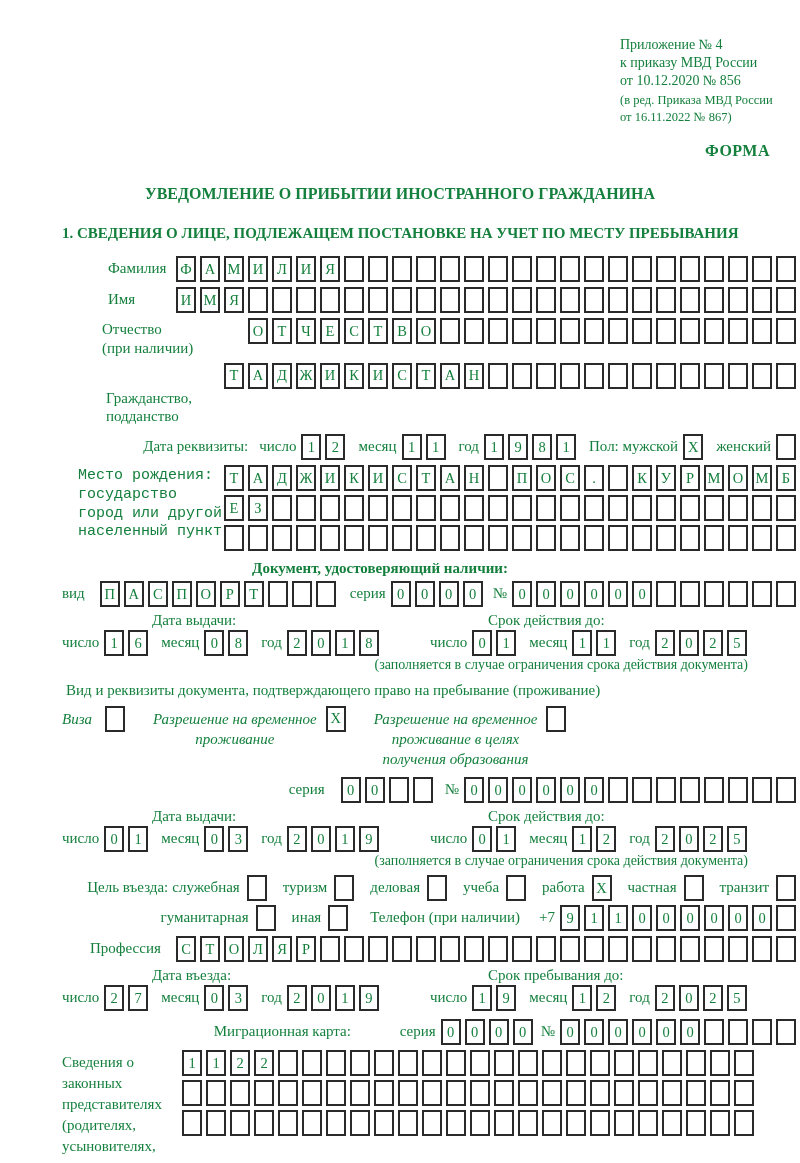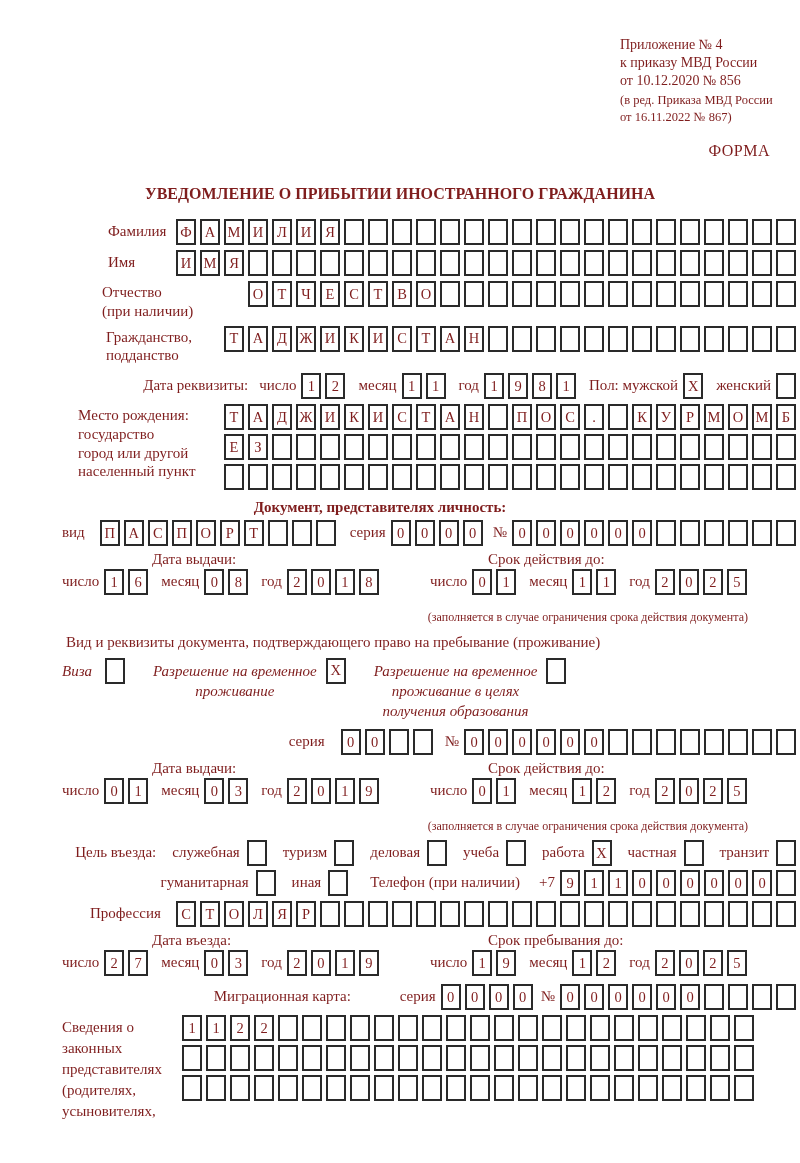--- a/index.html
+++ b/index.html
@@ -1,23 +1,23 @@
 <!DOCTYPE html>
 <html><head>
 <meta charset="utf-8">
 <style>
   html,body { margin:0; padding:0; background:#e8e8e8; }
   .page {
-    width:800px; height:1163px; margin:0 auto; background:#ffffff; color:#7f1d1d;
+    width:800px; height:1163px; margin:0 auto; background:#ffffff; color:#15803d;
     font-family:"Liberation Serif","DejaVu Serif",serif; font-size:15px;
     box-sizing:border-box; padding-top:36px; overflow:hidden; position:relative;
   }
   .hdr { margin-left:620px; font-size:14px; line-height:1.3; }
   .hdr .rev { font-size:12.5px; margin-top:2px; line-height:1.25; }
-  .forma { text-align:right; margin:16px 30px 0 0; font-weight:normal; font-size:16px; letter-spacing:.5px; }
+  .forma { text-align:right; margin:16px 30px 0 0; font-weight:bold; font-size:16px; letter-spacing:.5px; }
   .title { text-align:center; font-weight:bold; font-size:16px; margin-top:22px; line-height:1.45; }
   .blank-line { display:inline-block; width:52px; border-bottom:2.5px solid #4a4a4a; margin-left:10px; height:14px; }
   .sec1 { margin:20px 0 0 62px; font-weight:bold; font-size:15px; }
 
   .frow { display:flex; align-items:flex-start; margin:0 0 5px 62px;justify-content:flex-end; }
   .flabel { padding-top:4px; white-space:nowrap; }
   .flabel2 { padding-top:2px; line-height:1.25; }
   .cells { display:flex; flex-wrap:nowrap; }
   .cell {
     width:20px; height:26px; box-sizing:border-box; border:2px solid #2a2a2a;
@@ -29,21 +29,21 @@
   .center-h { text-align:center; font-weight:bold; margin:2px 40px 4px 0; font-size:15px; }
 
   .drow { display:flex; margin-left:62px;align-items:flex-end; }
   .dg { }
   .dgl { width:368px; flex:none; }
   .dh { font-size:15px; margin:0 0 1px 90px; }
   .dh2 { font-size:15px; margin:0 0 1px 58px; }
   .dcells { display:flex; align-items:flex-start; }
   .dl { padding-top:4px; margin-right:5px; white-space:nowrap; }
   .mlg { margin-left:9px; }
-  .note { text-align:right; margin:15px 52px 6px 0; font-size:12px; }
+  .note { text-align:right; margin:1px 52px 6px 0; font-size:14px; }
 
   .intro { margin:4px 0 2px 66px; line-height:1.5; }
 
   .permit-row { display:flex; align-items:flex-start; margin:4px 0 8px 62px; }
   .permit-item { display:flex; align-items:flex-start; }
   .permit-label { text-align:center; line-height:1.35; padding-top:3px;font-style:italic; }
   .permit-item .cell { margin-left:9px; }
 
   .opt-label { padding-top:4px; margin:0 7px 0 12px; white-space:nowrap; }
   .opt-cell { }
@@ -63,20 +63,21 @@
     <div class="rev">(в ред. Приказа МВД России</div>
     <div class="rev">от 16.11.2022 № 867)</div>
   </div>
 
   <div class="forma">ФОРМА</div>
 
   <div class="title">
     <div>УВЕДОМЛЕНИЕ О ПРИБЫТИИ ИНОСТРАННОГО ГРАЖДАНИНА</div>
   </div>
 
+  <div class="sec1">1. СВЕДЕНИЯ О ЛИЦЕ, ПОДЛЕЖАЩЕМ ПОСТАНОВКЕ НА УЧЕТ ПО МЕСТУ ПРЕБЫВАНИЯ</div>
 
   <div class="frow" style="margin-top:14px;">
     <span class="flabel" style="width:68px;">Фамилия</span>
     <span class="cells">
         <span class="cell">Ф</span>
         <span class="cell">А</span>
         <span class="cell">М</span>
         <span class="cell">И</span>
         <span class="cell">Л</span>
         <span class="cell">И</span>
@@ -161,21 +162,21 @@
         <span class="cell"></span>
         <span class="cell"></span>
         <span class="cell"></span>
         <span class="cell"></span>
         <span class="cell"></span>
         <span class="cell"></span>
       </span>
   </div>
 
   <div class="frow">
-    <span class="flabel2" style="width:118px;">
+    <span class="flabel2" style="width:118px;margin-top:24px;">
       <div>Гражданство,</div>
       <div>подданство</div>
     </span>
     <span class="cells">
         <span class="cell">Т</span>
         <span class="cell">А</span>
         <span class="cell">Д</span>
         <span class="cell">Ж</span>
         <span class="cell">И</span>
         <span class="cell">К</span>
@@ -223,21 +224,21 @@
     <span class="cells">
         <span class="cell">X</span>
       </span>
     <span class="dl mlg">женский</span>
     <span class="cells">
         <span class="cell"></span>
       </span>
   </div>
 
   <div class="frow">
-    <span class="flabel2" style="width:146px;">
+    <span class="flabel2" style="width:146px;font-family:Liberation Mono, monospace;">
       <div>Место рождения:</div>
       <div>государство</div>
       <div>город или другой</div>
       <div>населенный пункт</div>
     </span>
     <span class="colcells">
       <span class="cells">
           <span class="cell">Т</span>
           <span class="cell">А</span>
           <span class="cell">Д</span>
@@ -311,21 +312,21 @@
           <span class="cell"></span>
           <span class="cell"></span>
           <span class="cell"></span>
           <span class="cell"></span>
           <span class="cell"></span>
           <span class="cell"></span>
         </span>
     </span>
   </div>
 
-  <div class="center-h">Документ, представителях личность:</div>
+  <div class="center-h">Документ, удостоверяющий наличии:</div>
 
   <div class="frow">
     <span class="flabel" style="width:44px;">вид</span>
     <span class="cells">
         <span class="cell">П</span>
         <span class="cell">А</span>
         <span class="cell">С</span>
         <span class="cell">П</span>
         <span class="cell">О</span>
         <span class="cell">Р</span>
@@ -509,21 +510,21 @@
             <span class="cell">5</span>
           </span>
       </div>
     </div>
   </div>
   <div class="note">(заполняется в случае ограничения срока действия документа)</div>
 
   <div class="frow" style="margin-bottom:4px;">
     <span class="flabel">Цель въезда:</span>
     <span class="dcells">
-        <span class="opt-label first" style="margin-left: 16px;">служебная</span>
+        <span class="opt-label first" style="margin-left: 4px;">служебная</span>
         <span class="cell opt-cell"></span>
         <span class="opt-label">туризм</span>
         <span class="cell opt-cell"></span>
         <span class="opt-label">деловая</span>
         <span class="cell opt-cell"></span>
         <span class="opt-label">учеба</span>
         <span class="cell opt-cell"></span>
         <span class="opt-label">работа</span>
         <span class="cell opt-cell">X</span>
         <span class="opt-label">частная</span>

